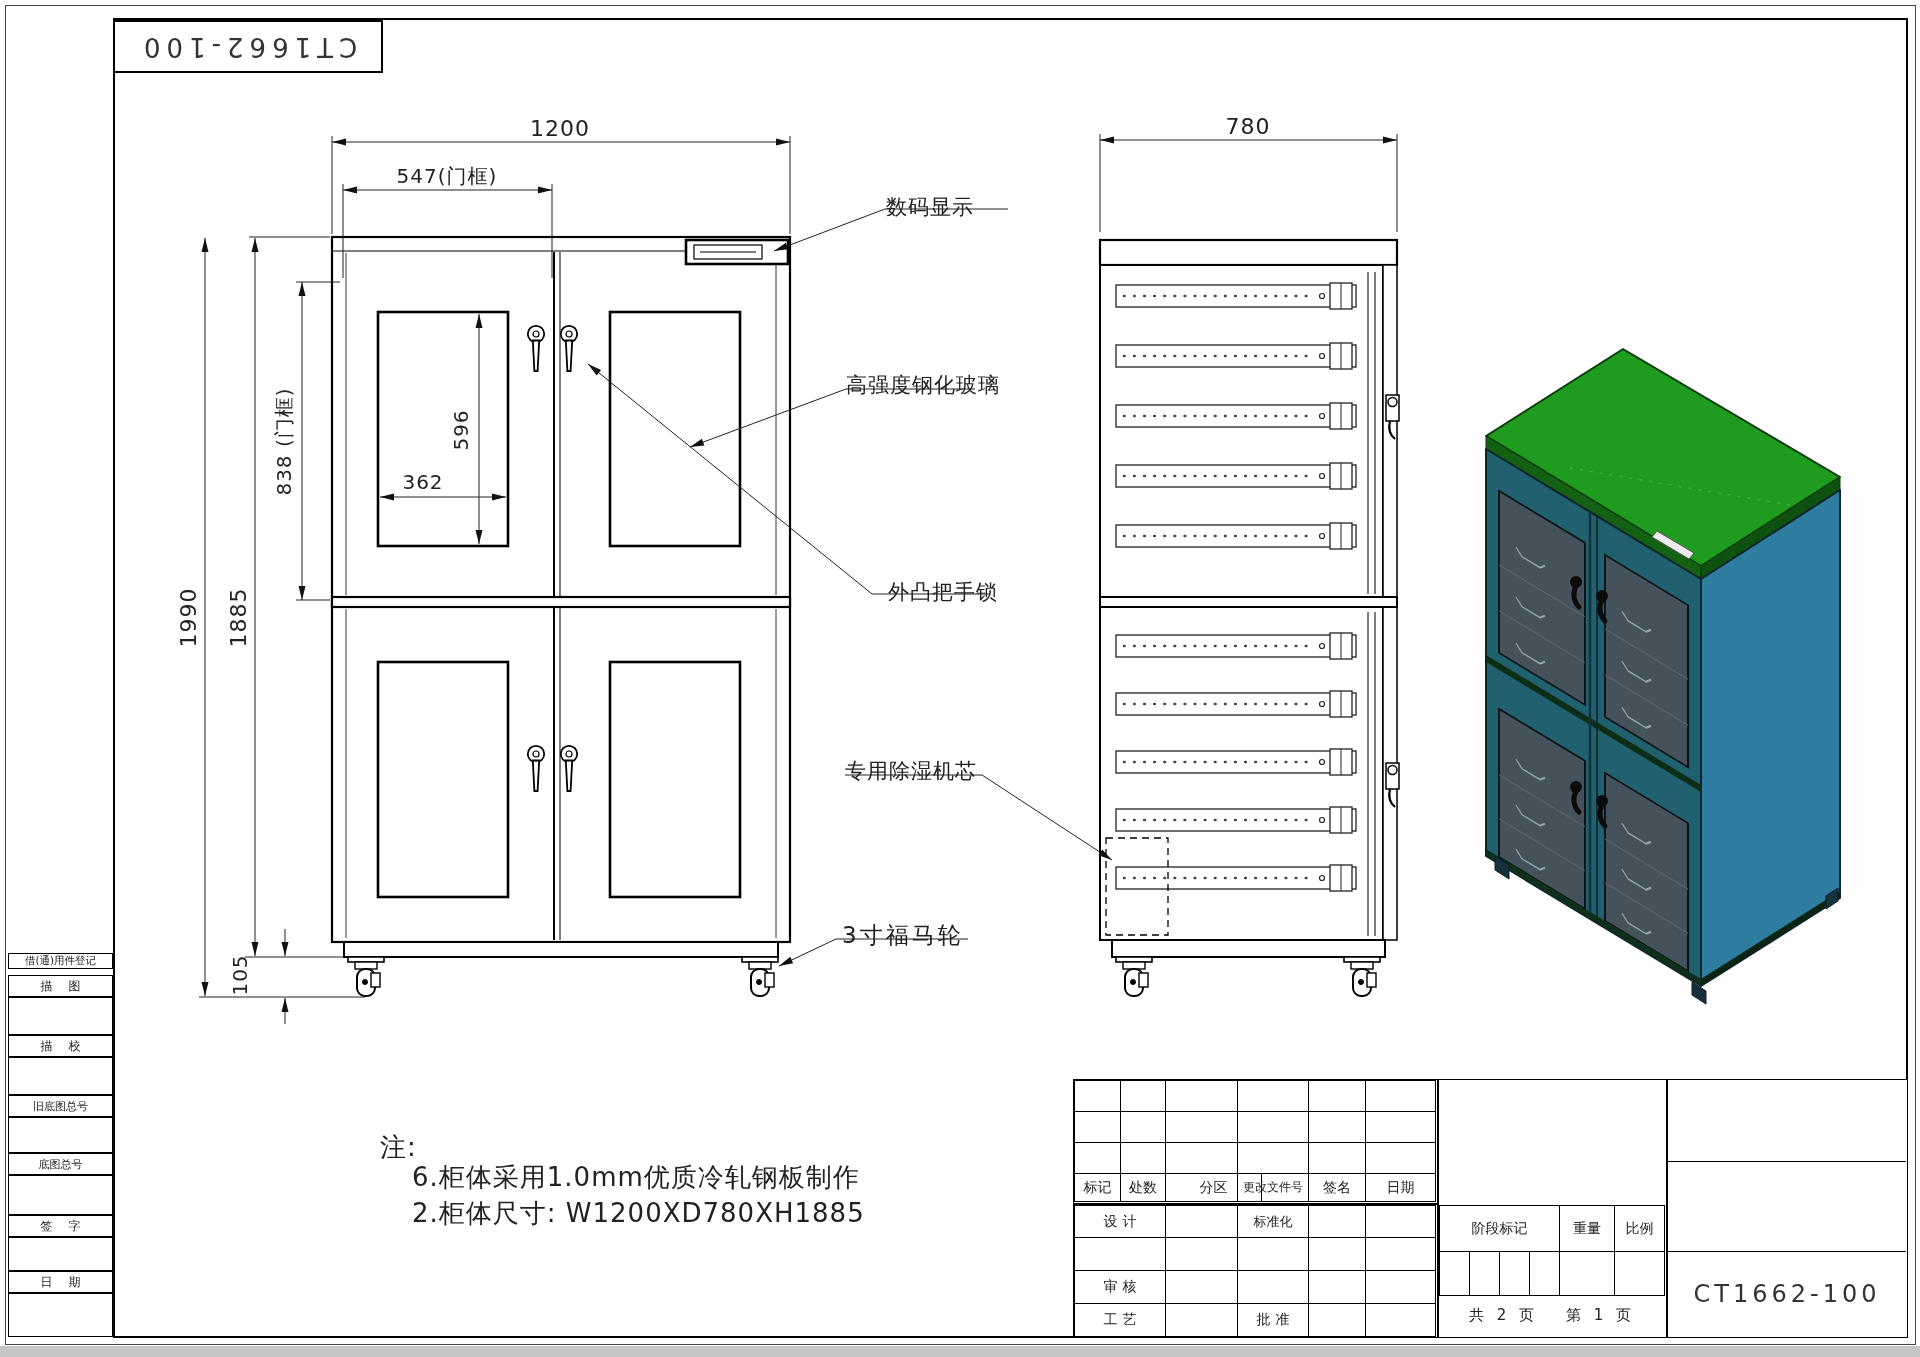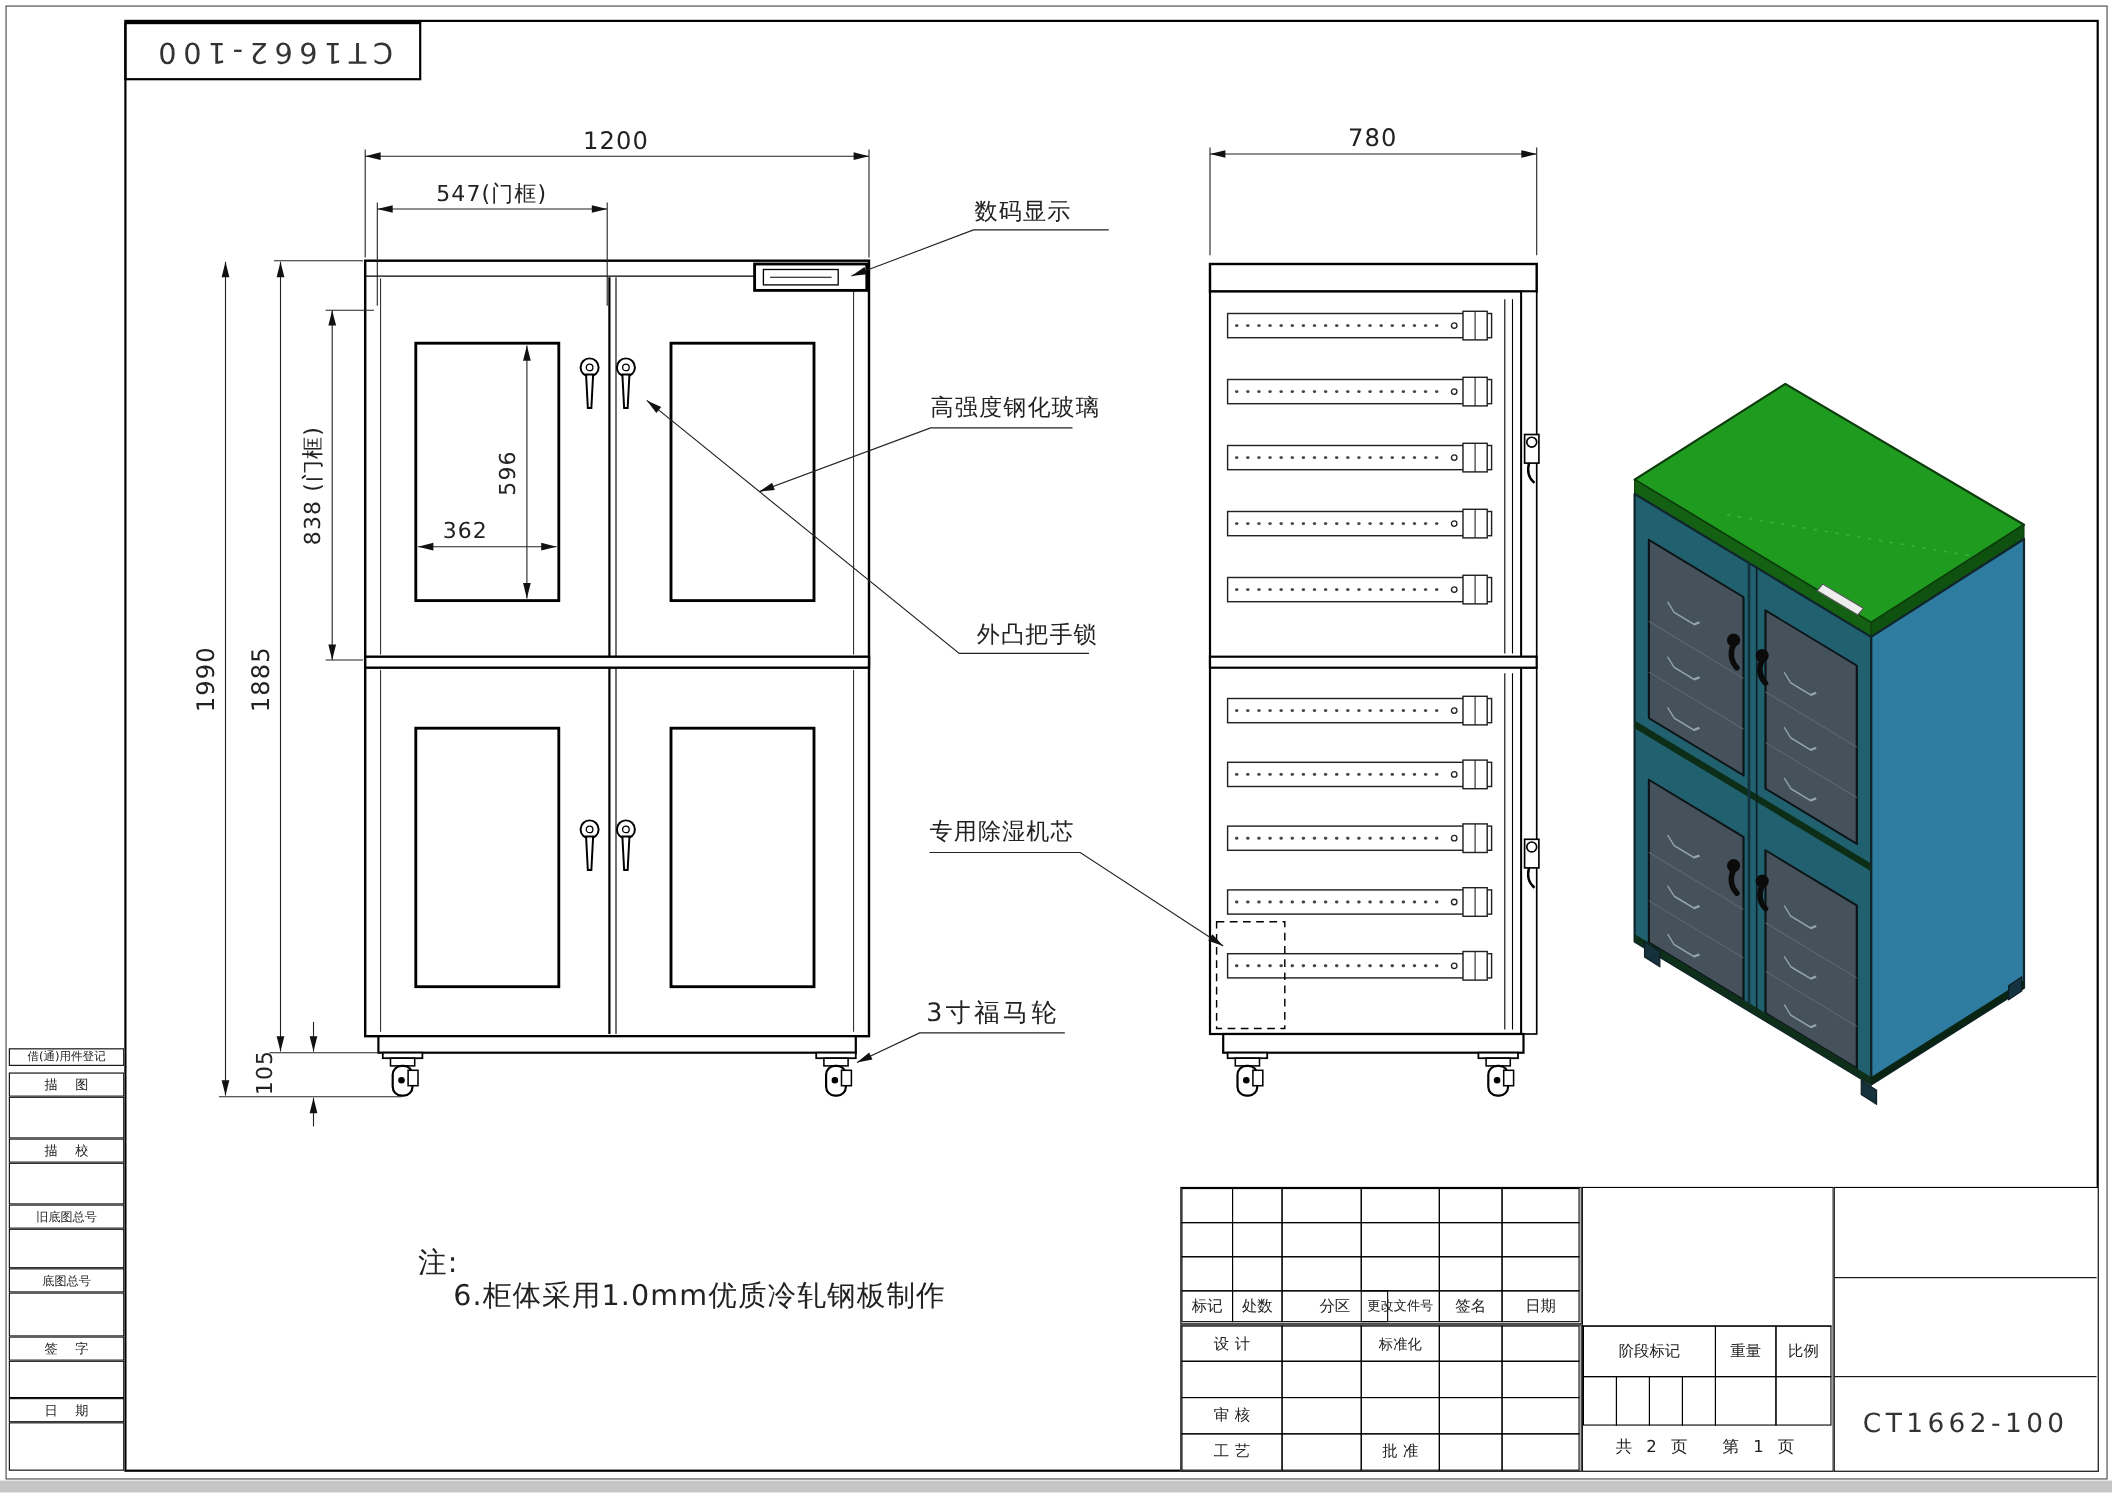--- a/index.html
+++ b/index.html
@@ -7,21 +7,21 @@
          font-family:"DejaVu Sans","Liberation Sans",sans-serif;color:#1a1a1a;}
   svg.linework{position:absolute;left:0;top:0;}
   .outer-border{position:absolute;left:5px;top:5px;width:1911px;height:1340px;border:1.2px solid #444;box-sizing:border-box;}
   .frame{position:absolute;left:113px;top:18px;width:1795px;height:1320px;border:2.5px solid #000;box-sizing:border-box;}
   .bottom-strip{position:absolute;left:0;top:1346px;width:1920px;height:11px;background:#c6c6c6;}
   .ptbox{position:absolute;left:113px;top:20px;width:270px;height:53px;border:2.3px solid #000;box-sizing:border-box;
          display:flex;align-items:center;justify-content:center;}
   .ptbox span{transform:rotate(180deg);font-size:26px;letter-spacing:6px;color:#333;}
   .dimtext{position:absolute;font-size:22px;letter-spacing:1px;color:#222;text-align:center;white-space:nowrap;}
   .rot90{transform:rotate(-90deg);transform-origin:center;}
-  .callout{position:absolute;font-size:21px;letter-spacing:1px;color:#222;white-space:nowrap;}
+  .callout{position:absolute;font-size:21px;letter-spacing:1px;color:#222;white-space:nowrap;margin-top:15px;}
   .note{position:absolute;font-size:26px;letter-spacing:1px;color:#222;white-space:nowrap;}
   .mcell{position:absolute;left:8px;width:105px;border:1.4px solid #000;box-sizing:border-box;
          display:flex;align-items:center;justify-content:center;font-size:12px;color:#222;background:#fff;white-space:nowrap;}
   .tb{position:absolute;border:1.8px solid #000;box-sizing:border-box;background:#fff;}
   .cell{position:absolute;border:1.3px solid #000;box-sizing:border-box;display:flex;align-items:center;justify-content:center;
         font-size:14px;color:#222;white-space:nowrap;overflow:hidden;}
   .wide2{letter-spacing:16px;padding-left:16px;}
   .sp5{letter-spacing:5px;padding-left:5px;}
   .dwgno{font-size:24px;letter-spacing:4px;color:#333;}
   .pages{display:flex;gap:28px;font-size:15px;letter-spacing:4px;}
@@ -252,20 +252,21 @@
   <div class="dimtext rot90" style="left:205px;top:963px;width:70px;font-size:20px;">105</div>
 
   <div class="callout" style="left:886px;top:178px;">数码显示</div>
   <div class="callout" style="left:846px;top:356px;">高强度钢化玻璃</div>
   <div class="callout" style="left:888px;top:563px;">外凸把手锁</div>
   <div class="callout" style="left:845px;top:742px;">专用除湿机芯</div>
   <div class="callout" style="left:842px;top:905px;font-size:23px;letter-spacing:3px;">3寸福马轮</div>
 
   <div class="note" style="left:380px;top:1130px;">注:</div>
   <div class="note" style="left:412px;top:1160px;">6.柜体采用1.0mm优质冷轧钢板制作</div>
+  <div class="note" style="left:412px;top:1196px;">2.柜体尺寸: W1200XD780XH1885</div>
 
   <div class="mcell" style="top:953px;height:16px;font-size:10.5px;">借(通)用件登记</div>
   <div class="mcell wide2" style="top:975px;height:22px;">描图</div>
   <div class="mcell" style="top:997px;height:38px;"></div>
   <div class="mcell wide2" style="top:1035px;height:22px;">描校</div>
   <div class="mcell" style="top:1057px;height:38px;"></div>
   <div class="mcell" style="top:1095px;height:22px;font-size:11px;">旧底图总号</div>
   <div class="mcell" style="top:1117px;height:36px;"></div>
   <div class="mcell" style="top:1153px;height:22px;font-size:11px;">底图总号</div>
   <div class="mcell" style="top:1175px;height:40px;"></div>

